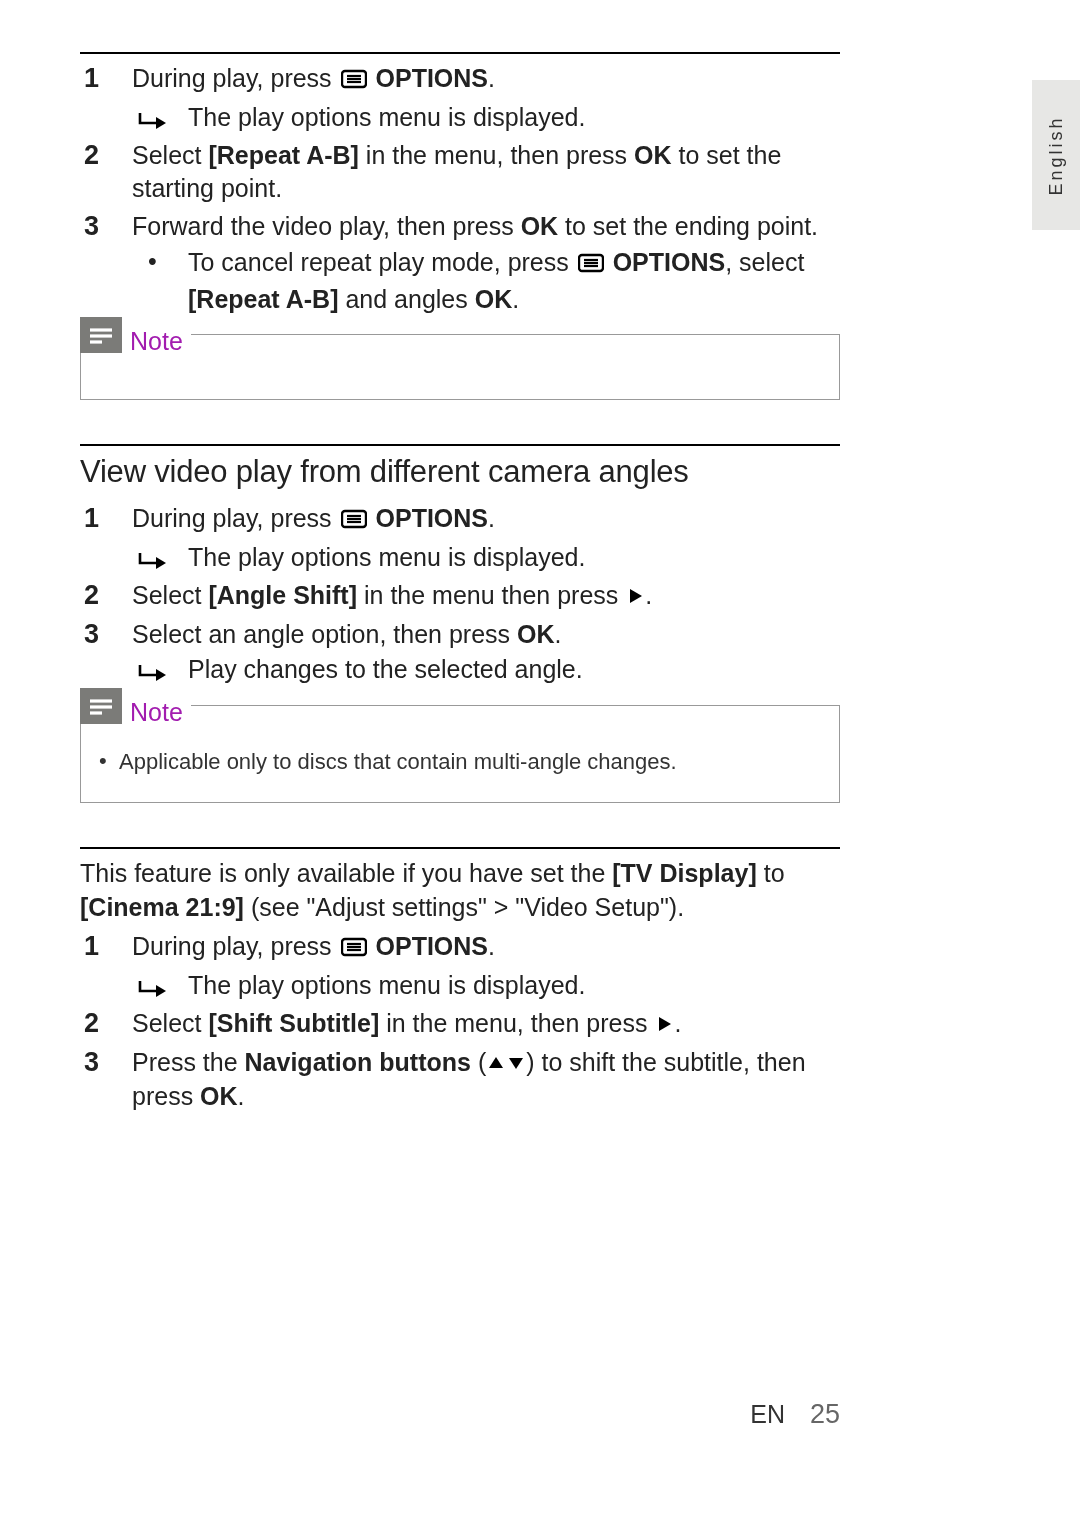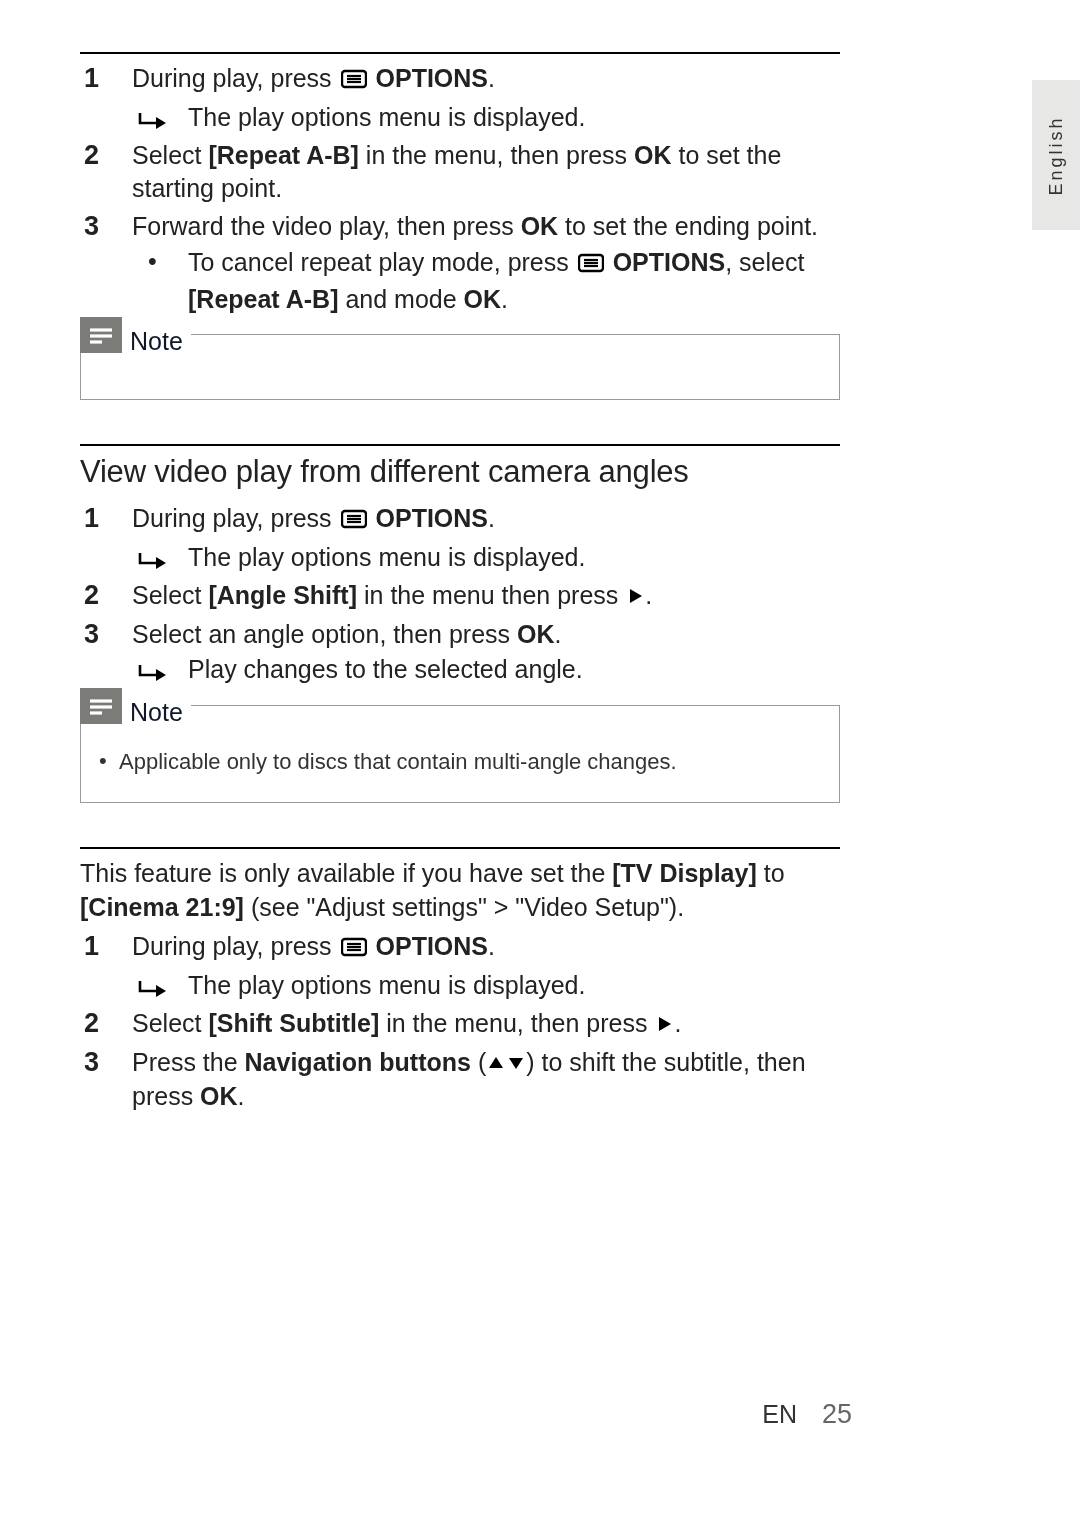--- a/index.html
+++ b/index.html
@@ -110,21 +110,21 @@
   }
   .note-tab .note-icon {
     width: 42px;
     height: 36px;
     background: #7b7b78;
     display: flex;
     align-items: center;
     justify-content: center;
   }
   .note-tab .note-icon svg { width: 28px; height: 20px; }
-  .note-tab .note-label { font-size: 25px; color: #0f172a; margin-top: 12px; }
+  .note-tab .note-label { font-size: 25px; color: #a21caf; margin-top: 12px; }
   .note-box ul { list-style: none; }
   .note-box ul li {
     position: relative;
     padding-left: 22px;
   }
   .note-box ul li::before {
     content: "•";
     position: absolute;
     left: 2px;
     top: -1px;
@@ -143,21 +143,21 @@
   }
   .lang-tab span {
     transform: rotate(-90deg);
     font-size: 18px;
     letter-spacing: 3px;
     color: #333;
   }
 
   .footer {
     position: absolute;
-    left: 92px;
+    left: 80px;
     width: 760px;
     bottom: 92px;
     text-align: right;
     font-size: 25px;
     color: #333;
   }
   .footer .pg { color: #666; margin-left: 18px; font-size: 27px; }
 </style>
 </head>
 <body>
@@ -212,21 +212,21 @@
         </div>
       </li>
       <li>
         <span>Select </span><span class="bold">[Repeat A-B]</span><span> in the menu, then press </span><span class="bold">OK</span><span> to set the starting point.</span>
       </li>
       <li>
         <span>Forward the video play, then press </span><span class="bold">OK</span><span> to set the ending point.</span>
         <div class="bulleted">
           <span>To cancel repeat play mode, press </span><span class="icon-options"><svg viewBox="0 0 26 22">
                 <use href="#svg-options"></use>
-              </svg></span><span class="bold"> OPTIONS</span><span>, select </span><span class="bold">[Repeat A-B]</span><span> and mode </span><span class="bold">OK</span><span>.</span>
+              </svg></span><span class="bold"> OPTIONS</span><span>, select </span><span class="bold">[Repeat A-B]</span><span> and angles </span><span class="bold">OK</span><span>.</span>
         </div>
       </li>
     </ol>
 
     <div class="note-box">
       <div class="note-tab">
         <span class="note-icon">
             <svg viewBox="0 0 28 20">
               <use href="#svg-note"></use>
             </svg>

